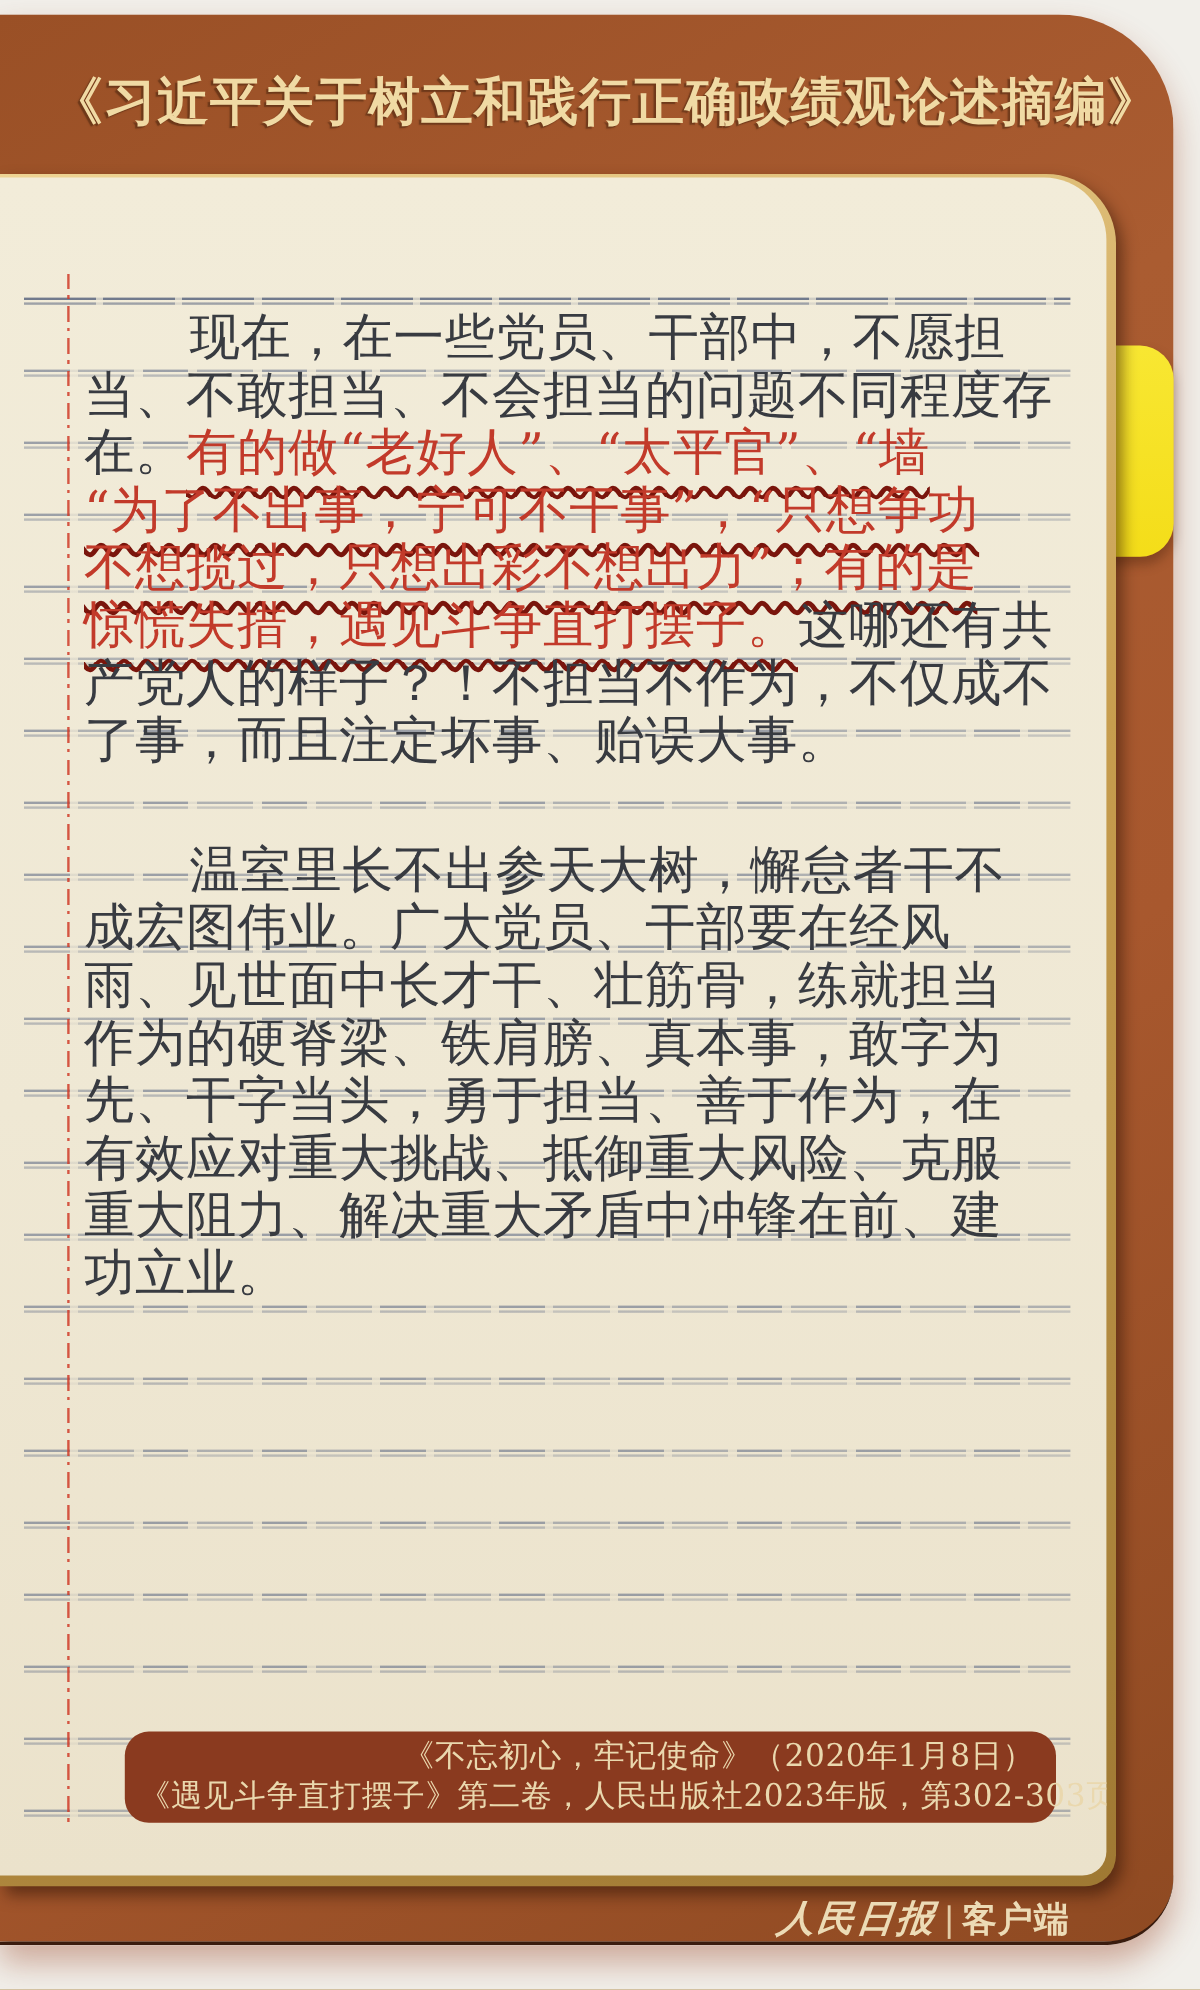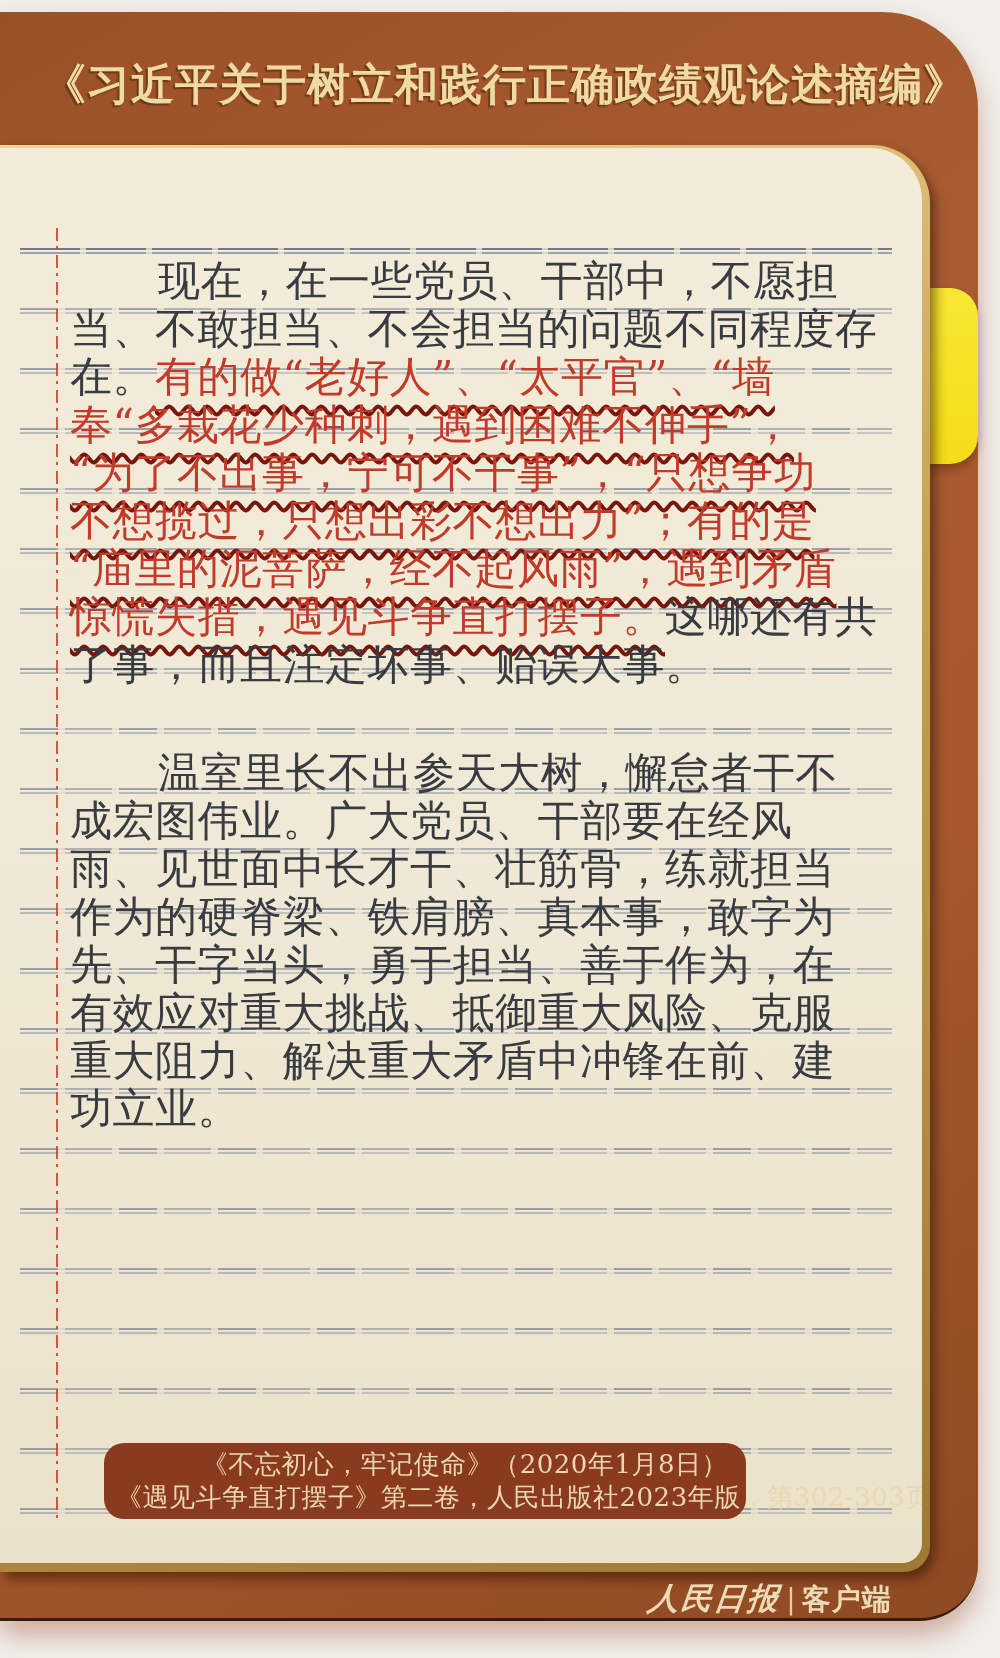--- a/index.html
+++ b/index.html
@@ -73,21 +73,21 @@
   .red-u{
     color:#c23a2a;
     text-decoration-line:underline;
     text-decoration-style:wavy;
     text-decoration-color:#7a150c;
     text-decoration-thickness:4px;
     text-underline-offset:14px;
   }
   
   .citation{
-    position:absolute;left:104px;top:1295px;width:642px;height:76px;
+    position:absolute;left:104px;top:1295px;width:776px;height:76px;
     background:#8a3a1f;border-radius:20px;z-index:5;
     box-sizing:border-box;padding:5px 18px 0 12px;
     color:#ead8ae;text-align:right;
   }
   .citation div{font-size:26px;line-height:33px;letter-spacing:.5px;white-space:nowrap;}
   
   .brand{
     position:absolute;left:615px;top:1578px;width:310px;z-index:6;
     color:#ecdbb6;text-align:center;white-space:nowrap;
   }
@@ -198,25 +198,24 @@
           <i></i>
           <i class="b"></i>
         </div>
       </div>
     <div class="margin-line"></div>
 
     <div class="textblock">
       <div class="row indent"><span>现在，在一些党员、干部中，不愿担</span></div>
       <div class="row"><span>当、不敢担当、不会担当的问题不同程度存</span></div>
       <div class="row"><span>在。</span><span class="red-u">有的做“老好人”、“太平官”、“墙</span></div>
-      <div class="row"><span class="red-u">奉“多栽花少种刺，遇到困难不伸手”，</span></div>
       <div class="row"><span class="red-u">“为了不出事，宁可不干事”，“只想争功</span></div>
       <div class="row"><span class="red-u">不想揽过，只想出彩不想出力”；有的是</span></div>
-      <div class="row"><span class="red-u">“庙里的泥菩萨，经不起风雨”，遇到矛盾</span></div>
       <div class="row"><span class="red-u">惊慌失措，遇见斗争直打摆子。</span><span>这哪还有共</span></div>
+      <div class="row"><span>产党人的样子？！不担当不作为，不仅成不</span></div>
       <div class="row"><span>了事，而且注定坏事、贻误大事。</span></div>
 
       <div class="row blank"></div>
 
       <div class="row indent"><span>温室里长不出参天大树，懈怠者干不</span></div>
       <div class="row"><span>成宏图伟业。广大党员、干部要在经风</span></div>
       <div class="row"><span>雨、见世面中长才干、壮筋骨，练就担当</span></div>
       <div class="row"><span>作为的硬脊梁、铁肩膀、真本事，敢字为</span></div>
       <div class="row"><span>先、干字当头，勇于担当、善于作为，在</span></div>
       <div class="row"><span>有效应对重大挑战、抵御重大风险、克服</span></div>

